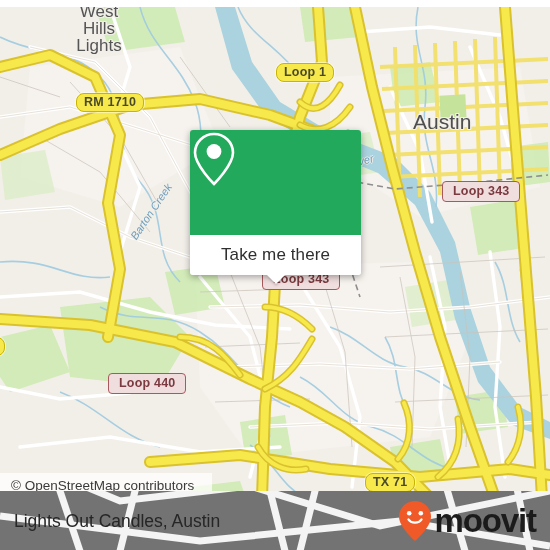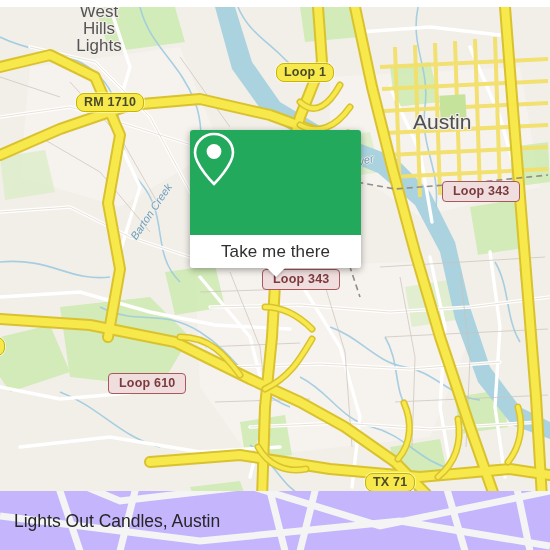--- a/index.html
+++ b/index.html
@@ -29,34 +29,34 @@
   .shield-yellow{background:#f7e94b;border:1.6px solid #c9b400;color:#4a4a2a;
           border-radius:8px;padding:1px 7px 2px;box-shadow:0 0 0 1px rgba(255,255,255,.5);}
   .shield-pink{background:#f0dede;border:1.6px solid #a8595e;color:#7b3a3f;
           border-radius:4px;padding:2px 10px 3px;}
 
   
   .card{position:absolute;left:190px;top:123px;width:171px;
         border-radius:3px;overflow:visible;
         box-shadow:0 2px 7px rgba(0,0,0,.35);}
   .card-top{height:105px;border-radius:3px 3px 0 0;display:flex;align-items:center;justify-content:center;}
-  .card-bot{height:33px;background:#ffffff;border-radius:0 0 3px 3px;
+  .card-bot{height:40px;background:#ffffff;border-radius:0 0 3px 3px;
         display:flex;align-items:center;justify-content:center;}
   .card-bot span{font-size:17px;color:#2f2f2f;letter-spacing:.1px;}
   .card-tail{position:absolute;left:50%;bottom:-9px;margin-left:-9px;width:0;height:0;
         border-left:9px solid transparent;border-right:9px solid transparent;
         border-top:9px solid #ffffff;filter:drop-shadow(0 2px 1px rgba(0,0,0,.18));}
 
   
   .attrib{position:absolute;left:0;top:466px;height:25px;width:212px;
         background:rgba(255,255,255,.72);display:flex;align-items:center;}
   .attrib span{font-size:13.5px;color:#3a3a3a;padding-left:11px;}
 
   
-  .footer{position:absolute;left:0;top:491px;width:550px;height:59px;background:#c4b5fd;overflow:hidden;}
+  .footer{position:absolute;left:0;top:491px;width:550px;height:59px;background:#737373;overflow:hidden;}
   .footer svg.wm{position:absolute;left:0;top:-60px;opacity:1;}
   .footer-title{position:absolute;left:14px;top:50%;transform:translateY(-50%);
         font-size:17.5px;color:#262626;white-space:nowrap;}
   .brand{position:absolute;right:14px;top:50%;transform:translateY(-50%);
         display:flex;align-items:center;gap:2px;}
   .brand-word{font-size:33px;font-weight:700;color:#1b1b1b;letter-spacing:-1.1px;line-height:33px;}
 </style>
 </head>
 <body>
 
@@ -257,50 +257,62 @@
     <div class="shield shield-yellow" style="left:76px;top:86px;">RM 1710</div>
 
     <div class="shield shield-yellow" style="left:276px;top:56px;">Loop 1</div>
 
     <div class="shield shield-yellow" style="left:350px;top:466px;margin-left:15px;">TX 71</div>
 
     <div class="shield shield-pink" style="left:442px;top:174px;">Loop 343</div>
 
     <div class="shield shield-pink" style="left:262px;top:262px;">Loop 343</div>
 
-    <div class="shield shield-pink" style="left:108px;top:366px;">Loop 610</div>
+    <div class="shield shield-pink" style="left:108px;top:366px;">Loop 440</div>
 
     <div class="shield shield-yellow" style="left:-18px;top:330px;">1</div>
 
     <div class="card">
       <div class="card-top" style="background:#23a95c;">
         <svg width="48" height="58" viewBox="0 0 48 58">
           <path d="M24 4 C13.5 4 5 12.4 5 22.8 C5 35 24 54 24 54 C24 54 43 35 43 22.8 C43 12.4 34.5 4 24 4 Z" fill="none" stroke="#ffffff" stroke-width="2.6"></path>
           <circle cx="24" cy="21.5" r="7.4" fill="#ffffff"></circle>
         </svg>
       </div>
       <div class="card-bot">
         <span>Take me there</span>
       </div>
       <div class="card-tail"></div>
     </div>
 
+    <div class="attrib">
+      <span>© OpenStreetMap contributors</span>
+    </div>
   </div>
 
   <div class="footer">
     <svg class="wm" width="550" height="120" viewBox="0 0 550 120">
       <g stroke="#f4f4f4" stroke-width="7" fill="none">
         <path d="M0,20 L120,70 L250,55 L380,95 L550,60"></path>
         <path d="M40,0 L80,120"></path>
         <path d="M150,0 L120,120"></path>
         <path d="M255,0 L285,120"></path>
         <path d="M330,0 L300,120"></path>
         <path d="M430,0 L465,120"></path>
         <path d="M0,85 L200,110 L400,90 L550,115"></path>
         <path d="M505,0 L530,120"></path>
       </g>
     </svg>
 
     <div class="footer-title">Lights Out Candles, Austin</div>
 
+    <div class="brand">
+      <svg width="34" height="42" viewBox="0 0 34 42">
+        <path d="M17 1 C8.2 1 1 8.1 1 16.8 C1 27.5 17 41 17 41 C17 41 33 27.5 33 16.8 C33 8.1 25.8 1 17 1 Z" fill="#f05a28"></path>
+        <circle cx="11.2" cy="13.2" r="2.3" fill="#ffffff"></circle>
+        <circle cx="22.8" cy="13.2" r="2.3" fill="#ffffff"></circle>
+        <path d="M10.5 19.5 C13 23.6 21 23.6 23.5 19.5" fill="none" stroke="#ffffff" stroke-width="2.4" stroke-linecap="round"></path>
+      </svg>
+      <span class="brand-word">moovit</span>
+    </div>
   </div>
 
 </div>
 
 </body></html>

